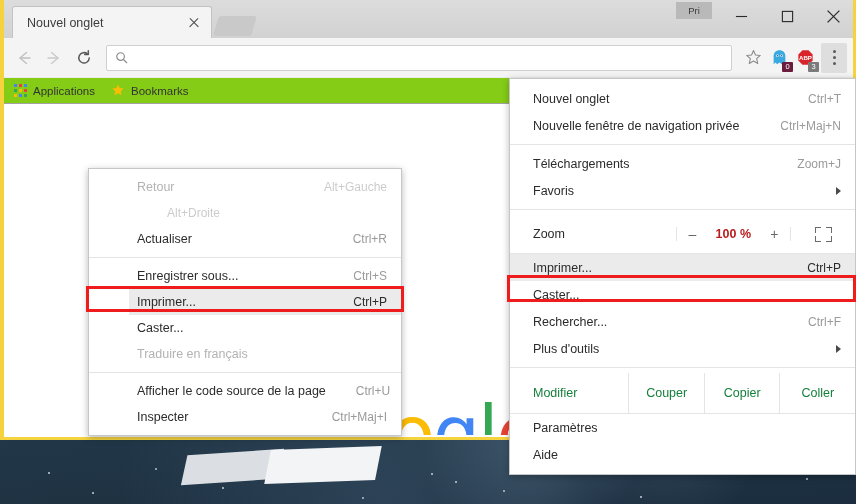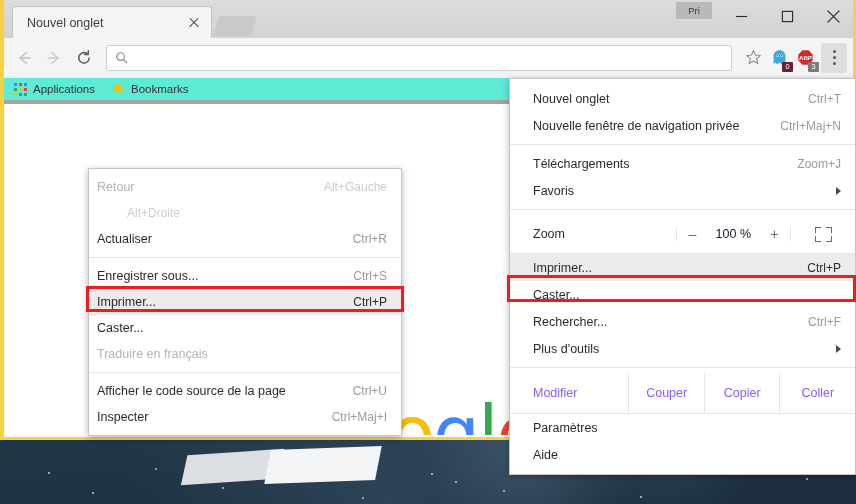--- a/index.html
+++ b/index.html
@@ -174,25 +174,25 @@
   #menu-btn span {
     width: 3px; height: 3px;
     background: #5a5a5a;
     border-radius: 50%;
     display: block;
   }
 
   
   #bookmarks-bar {
     height: 26px;
-    background: #5eead4;
+    background: #84cc16;
     display: flex;
     align-items: center;
     padding-left: 10px;
-    border-bottom: 4px solid #a3a3a3;
+    border-bottom: 1px solid #a3a3a3;
     font-size: 11.5px;
     color: #333;
   }
   .bm-item {
     display: flex; align-items: center;
     margin-right: 16px;
     cursor: pointer;
   }
   .bm-label { margin-left: 6px; }
   #apps-grid {
@@ -269,21 +269,21 @@
     border: 3px solid #ee1c1c;
     z-index: 60;
     pointer-events: none;
   }
 
   
   #context-menu {
     left: 88px; top: 168px;
     width: 314px;
   }
-  #context-menu .mi { padding: 0 14px 0 8px; height: 26px; }
+  #context-menu .mi { padding: 0 14px 0 8px; height: 26px; margin-left: 40px; }
 
   
   #chrome-menu {
     left: 509px; top: 78px;
     width: 347px;
     padding-top: 6px;
     padding-bottom: 6px;
   }
   #chrome-menu .mi { height: 27px; padding: 0 14px 0 23px; }
 
@@ -307,21 +307,22 @@
   }
   #zoom-minus, #zoom-plus {
     font-size: 14px;
     color: #6a6a6a;
     cursor: pointer;
     padding: 0 4px;
     line-height: 1;
   }
   #zoom-value {
     font-size: 12.5px;
-    color: #0f172a;
+    color: #b91c1c;
+    font-weight: bold;
   }
   #fullscreen-cell {
     width: 64px;
     display: flex; align-items: center; justify-content: center;
     cursor: pointer;
   }
   .fs-icon {
     width: 17px; height: 15px;
     position: relative;
   }
@@ -336,21 +337,21 @@
   .fs-icon i:nth-child(4){ right:0; bottom:0; border-left:none; border-top:none; }
 
   #edit-row {
     display: flex;
     align-items: stretch;
     height: 40px;
   }
   #edit-row .cell {
     display: flex; align-items: center; justify-content: center;
     font-size: 12.5px;
-    color: #8b5cf6;
+    color: #15803d;
     cursor: pointer;
   }
   #edit-row .cell.lead {
     flex: 1.28;
     justify-content: flex-start;
     padding-left: 23px;
   }
   #edit-row .cell.act {
     flex: 1;
     border-left: 1px solid #e4e4e4;

